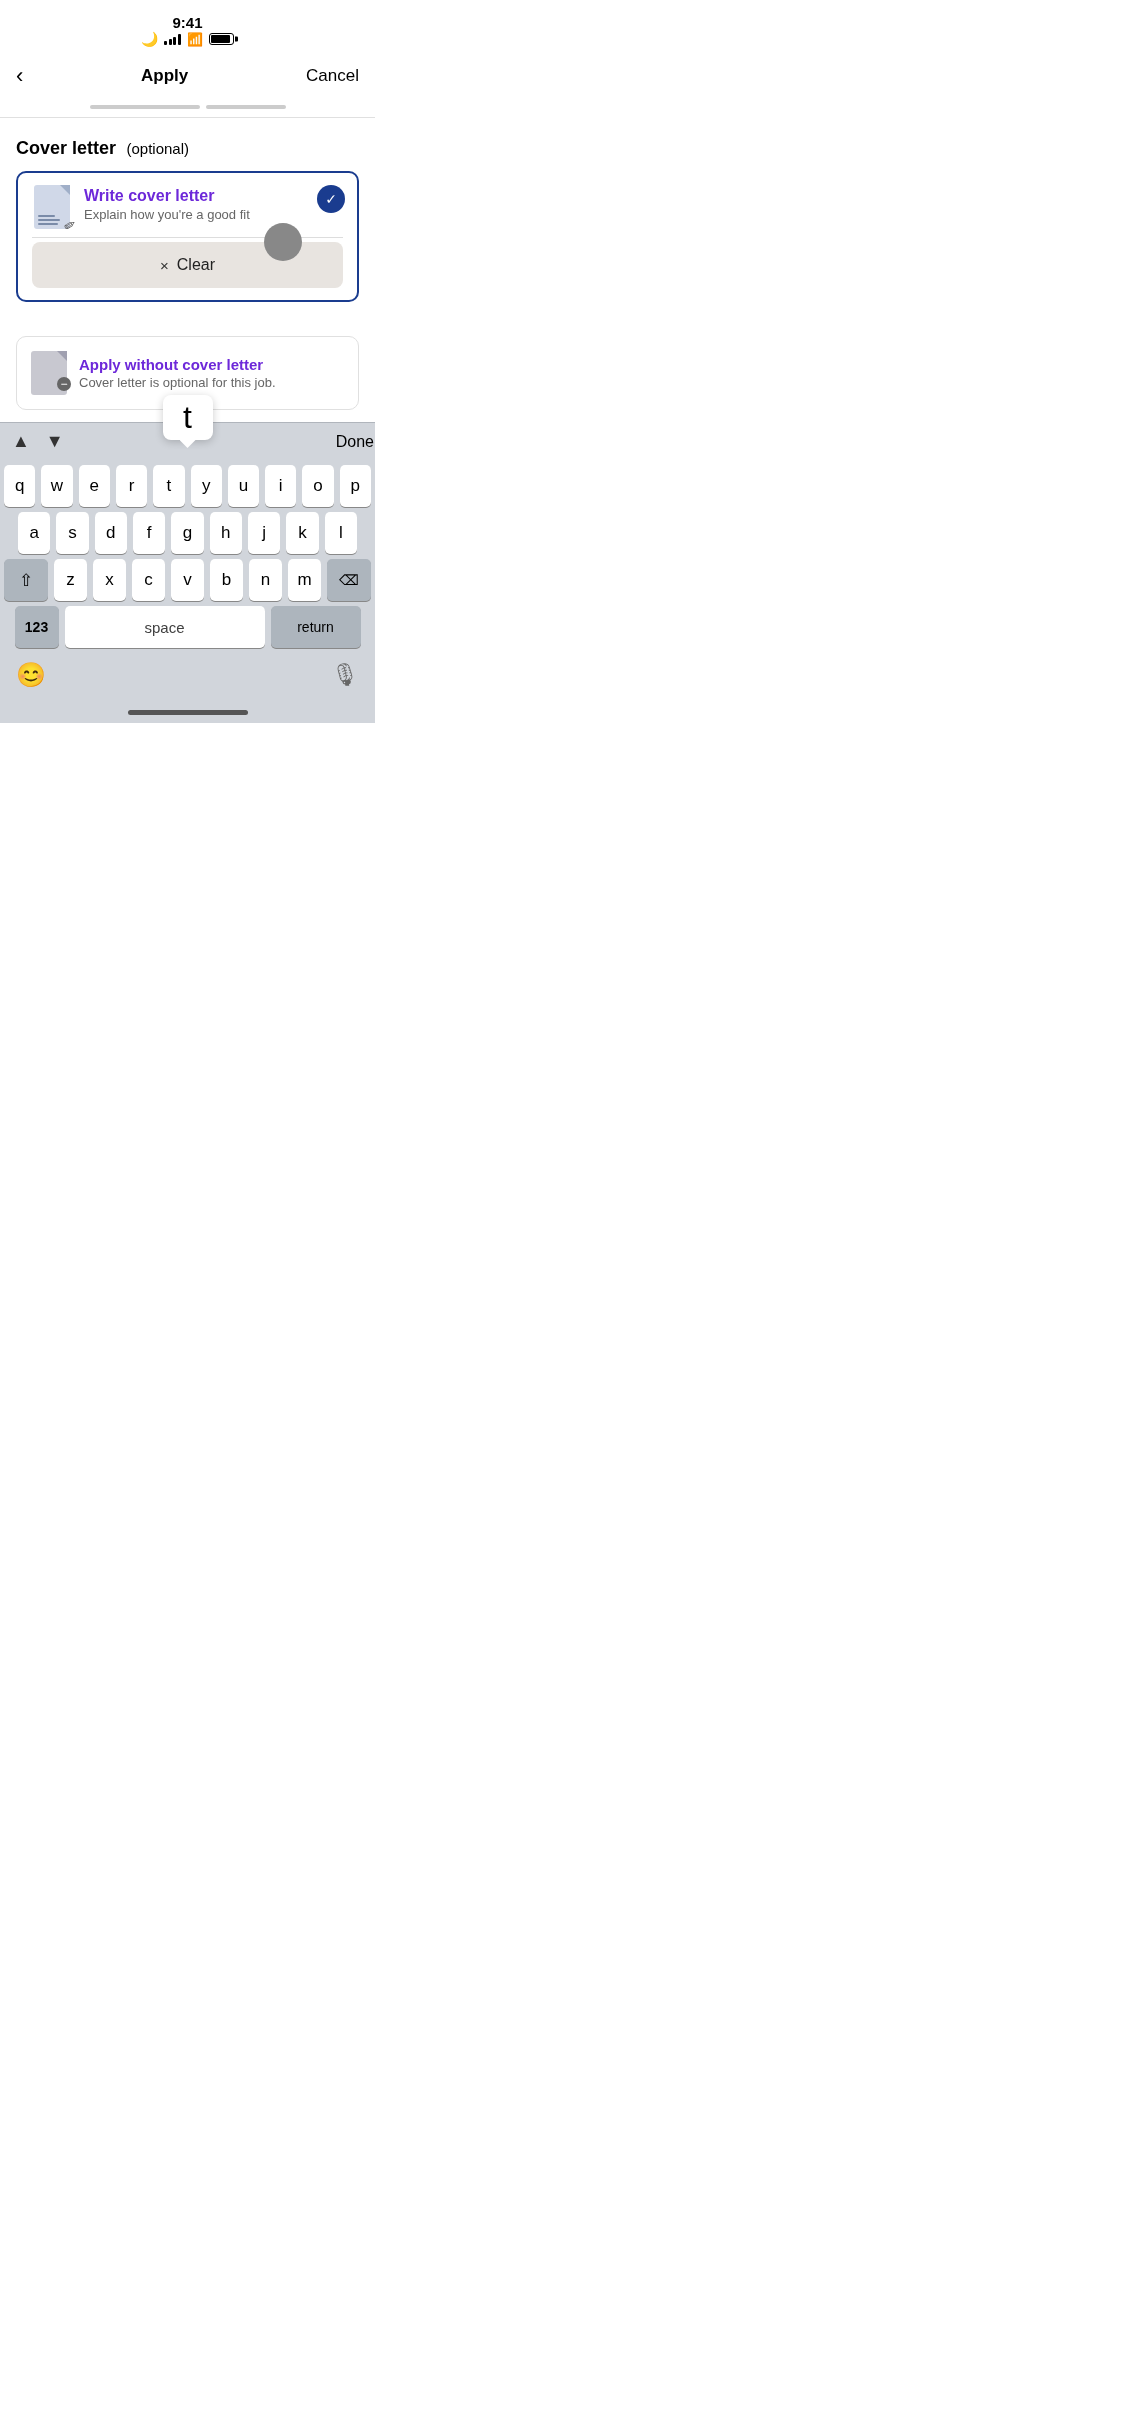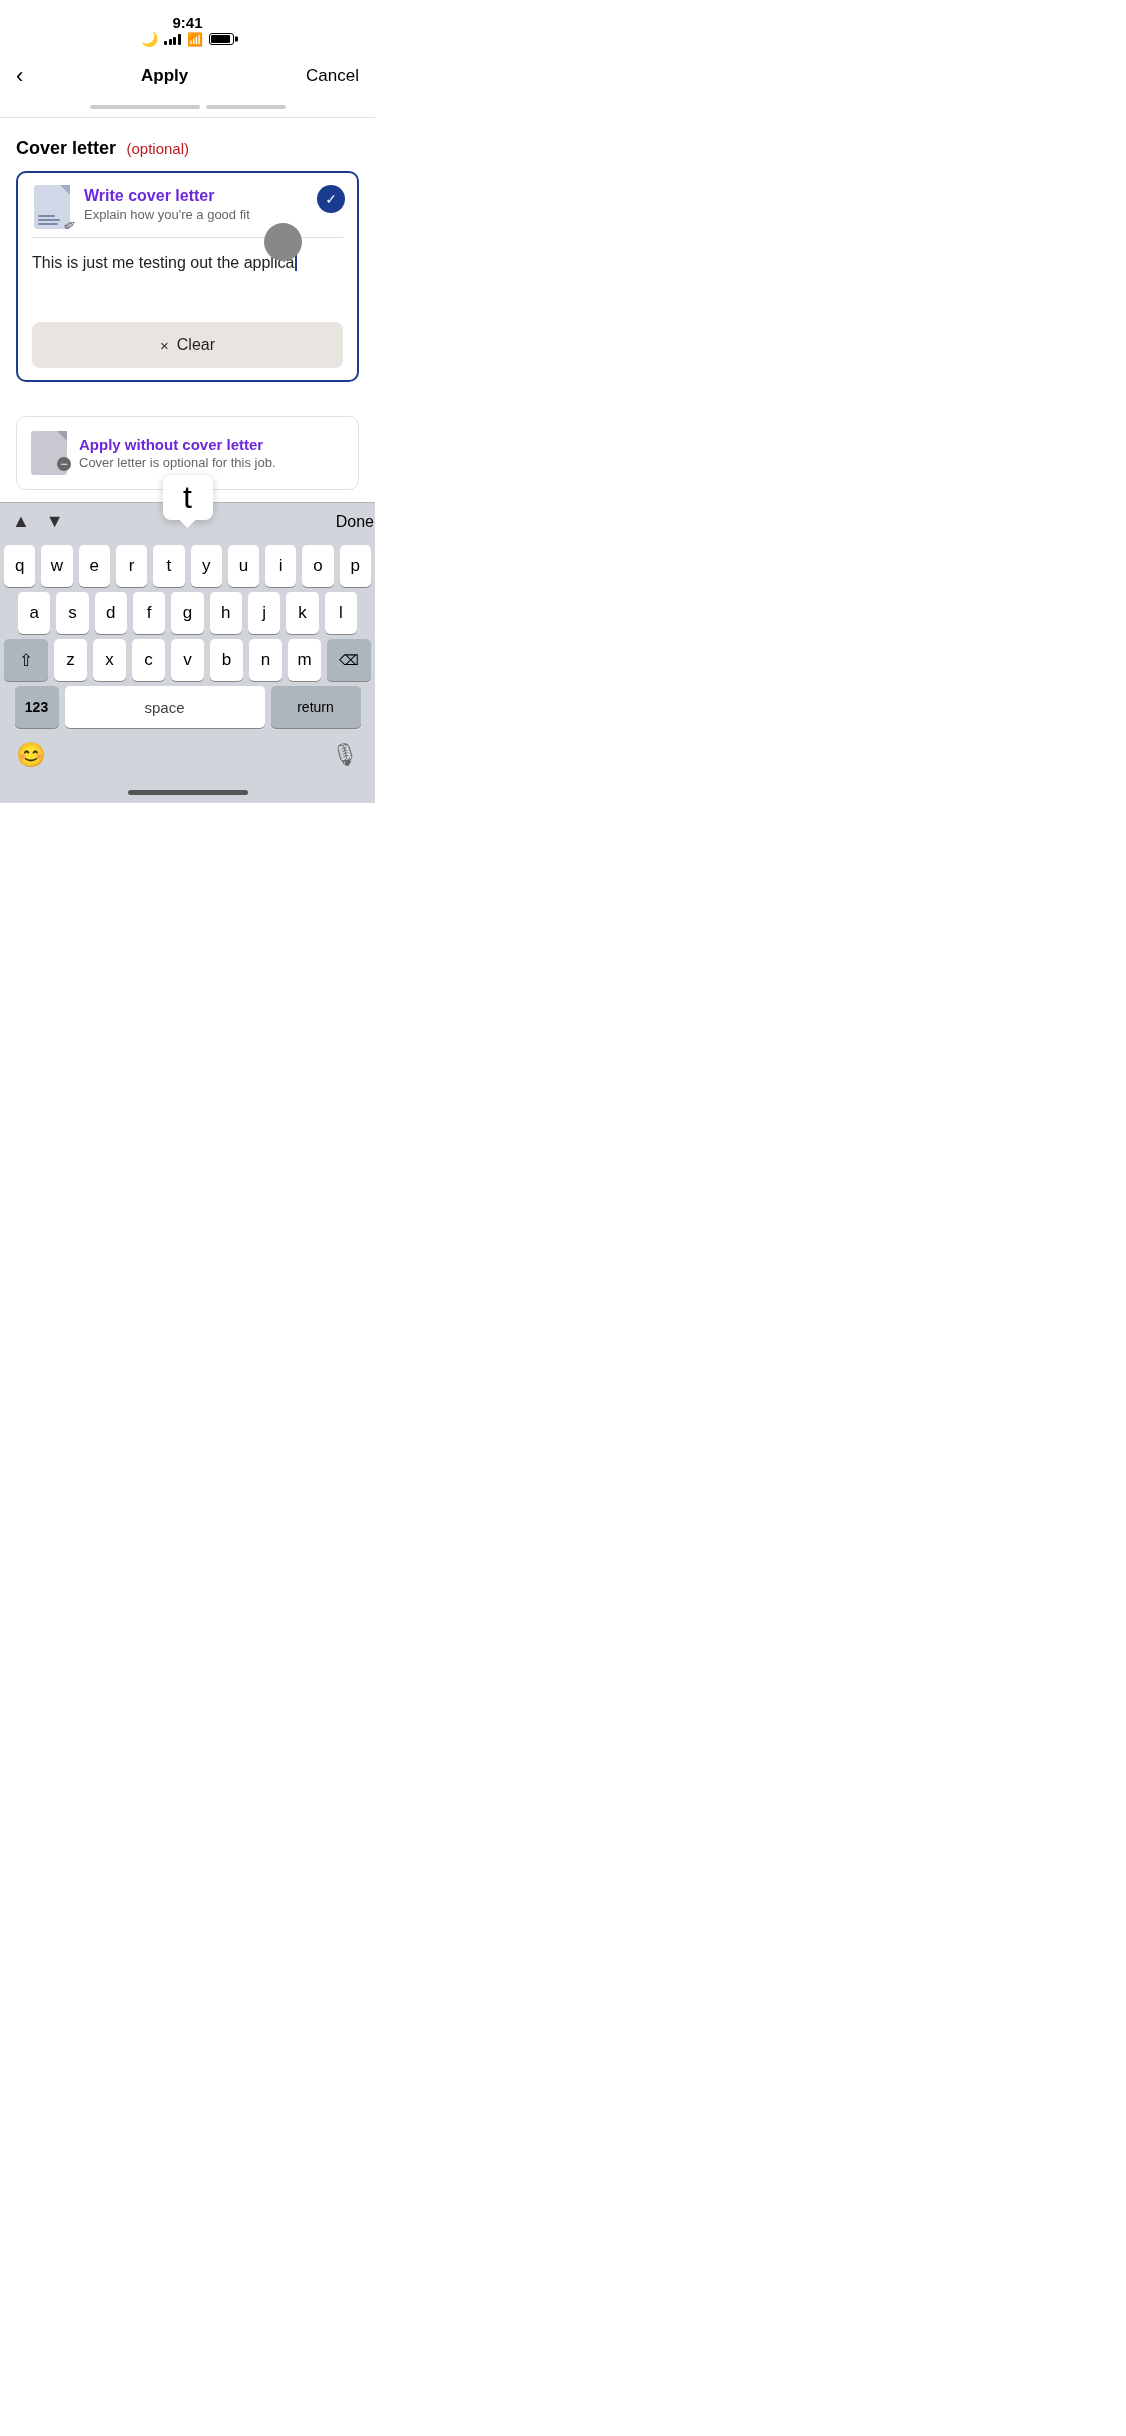--- a/index.html
+++ b/index.html
@@ -137,21 +137,21 @@
       font-size: 18px;
       font-weight: 700;
       color: #000;
       display: inline;
       margin-top: 8px;
     }
 
     .section-optional {
       font-size: 15px;
       font-weight: 400;
-      color: #b91c1c;
+      color: #000000;
       margin-left: 6px;
     }
 
     
     .cover-letter-card {
       margin-top: 12px;
       border: 2px solid #1a3c8f;
       border-radius: 10px;
       overflow: hidden;
       background: #fff;
@@ -594,23 +594,20 @@
         <div class="card-subtitle">Explain how you're a good fit</div>
       </div>
 
       <div class="check-badge">✓</div>
 
       <div class="drag-handle"></div>
     </div>
 
     <div class="card-separator"></div>
 
-    <div class="cover-letter-text">
-      <span>This is just me testing out the applica</span><span class="cursor-blink"></span>
-    </div>
 
     <div class="clear-button">
       <span class="clear-x">×</span>
       <span class="clear-label">Clear</span>
     </div>
   </div>
 </div>
 
 <div class="no-cover-card">
   <div class="no-cover-icon">

